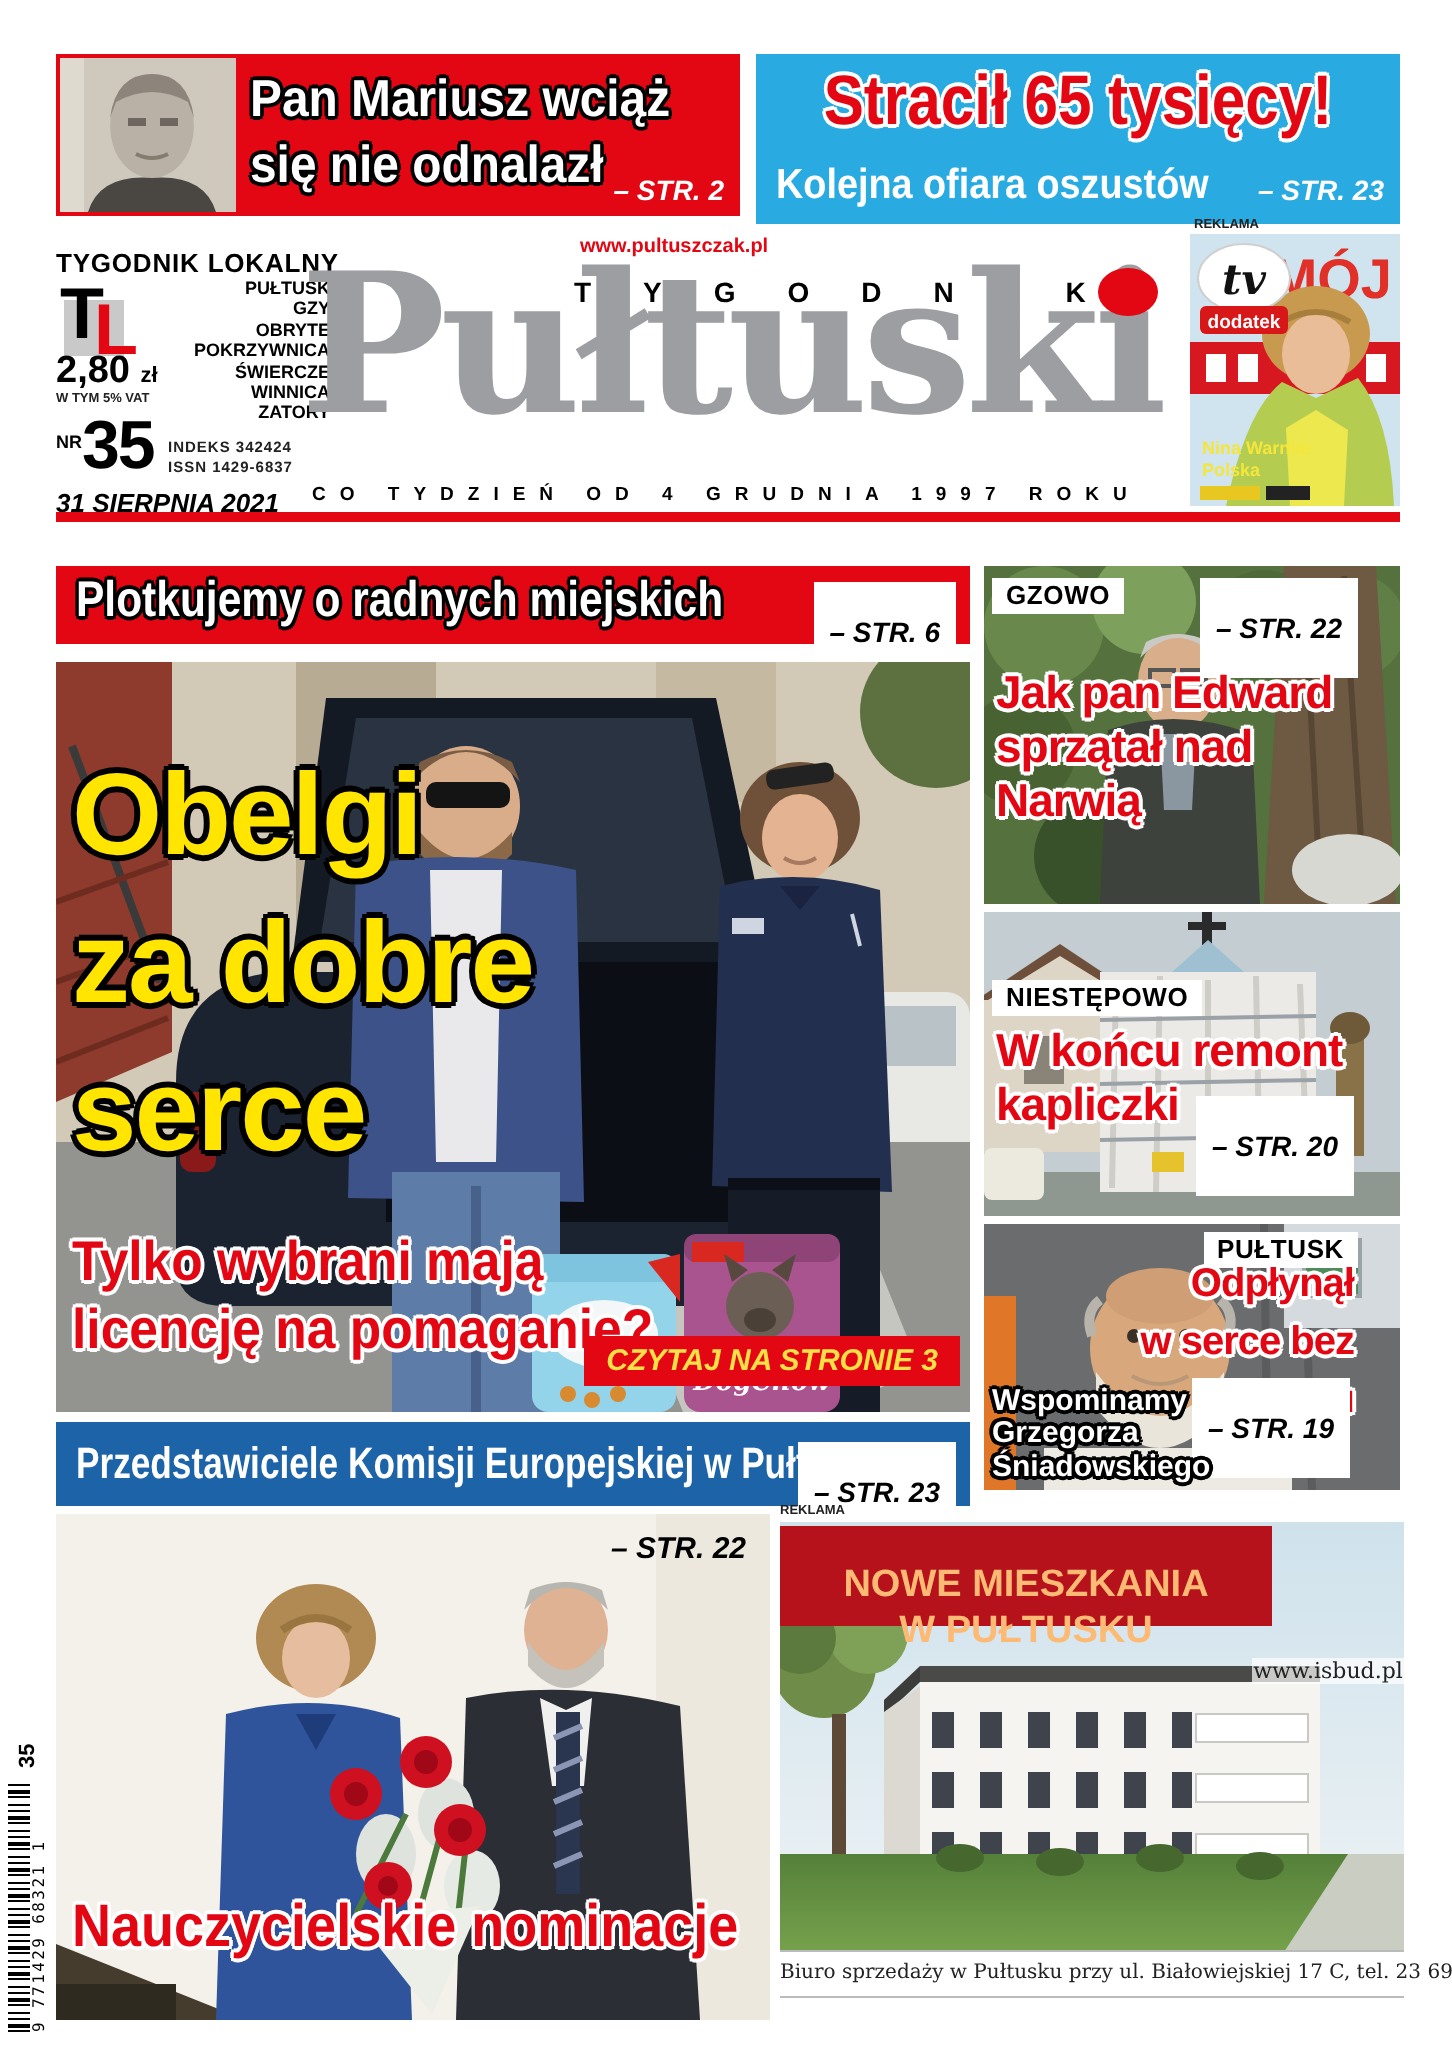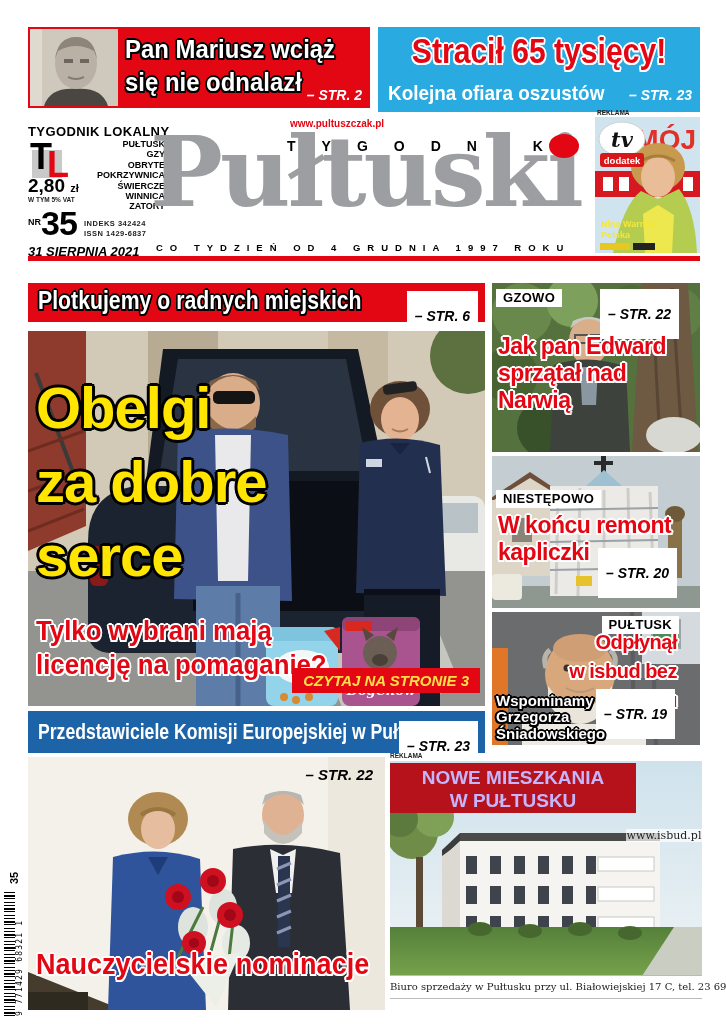--- a/index.html
+++ b/index.html
@@ -64,21 +64,21 @@
   .eu{left:28px;top:711px;width:457px;height:42px;background:#1c63a8;}
   .eu .t{position:absolute;left:10px;top:8px;font-weight:bold;font-size:22px;color:#fff;white-space:nowrap;transform:scaleX(.8);transform-origin:left top;}
   
   .teach{left:28px;top:757px;width:357px;height:253px;background:#f2efe8;}
   .teach .ref{position:absolute;right:12px;top:9px;font-weight:bold;font-style:italic;font-size:15px;color:#000;}
   .teach .hl{position:absolute;left:8px;top:190px;font-weight:bold;font-size:30px;color:#e30613;white-space:nowrap;transform:scaleX(.9);transform-origin:left top;}
   
   .rek2{left:390px;top:752px;font-weight:bold;font-size:6.5px;color:#222;}
   .had{left:390px;top:761px;width:312px;height:238px;background:#fff;}
   .had svg.bld{position:absolute;left:0;top:0;}
-  .had .ban{position:absolute;left:0;top:2px;width:246px;height:50px;background:#b5121b;color:#c4b5fd;text-align:center;font-weight:bold;font-size:19px;line-height:23px;padding-top:3px;box-sizing:border-box;}
+  .had .ban{position:absolute;left:0;top:2px;width:246px;height:50px;background:#b5121b;color:#fdba74;text-align:center;font-weight:bold;font-size:19px;line-height:23px;padding-top:18px;box-sizing:border-box;}
   .had .logo{position:absolute;right:0;top:2px;width:64px;height:64px;background:#fff;}
   .had .isite{position:absolute;right:0;top:68px;width:76px;text-align:center;font-family:"DejaVu Serif",serif;font-size:11px;color:#222;background:rgba(255,255,255,.7);}
   .had .contact{position:absolute;left:0;bottom:0;width:312px;height:24px;background:#fff;border-top:1px solid #bbb;border-bottom:1px solid #bbb;box-sizing:border-box;font-family:"DejaVu Serif",serif;font-size:10px;line-height:22px;text-align:center;color:#222;white-space:nowrap;}
   
   .barcode{left:3px;top:1016px;width:162px;height:22px;display:flex;gap:6px;align-items:center;transform:rotate(-90deg);transform-origin:0 0;background:#fff;}
   .barcode .main{display:flex;flex-direction:column;}
   .barcode .bars{width:126px;height:11px;background:repeating-linear-gradient(to right,#000 0 1px,#fff 1px 2px,#000 2px 4px,#fff 4px 6px,#000 6px 7px,#fff 7px 9px,#000 9px 10px,#fff 10px 13px);}
   .barcode .digits{font-family:"DejaVu Sans Mono",monospace;font-size:8px;letter-spacing:1.2px;white-space:nowrap;}
   .barcode .iss{font-weight:bold;font-size:11px;}
 </style>
@@ -312,21 +312,21 @@
       <ellipse cx="88" cy="36" rx="27" ry="14" fill="#cf9e74"></ellipse>
       <path d="M54,56 Q50,44 58,38 M122,56 Q126,44 118,38" stroke="#b8b4ac" stroke-width="5" fill="none"></path>
       <path d="M56,74 Q88,118 120,74 L120,92 Q88,132 56,92 Z" fill="#e9e5da"></path>
       <path d="M74,76 Q88,84 102,76" stroke="#b89878" stroke-width="2" fill="none"></path>
       <circle cx="75" cy="56" r="3.5" fill="#3a3026"></circle>
         <circle cx="101" cy="56" r="3.5" fill="#3a3026"></circle>
     </svg>
     <div class="loc" style="right:4px;top:4px;">PUŁTUSK</div>
     <div class="shl ow" style="right:6px;top:16px;text-align:right;font-size:20px;line-height:29px;">
       <div>Odpłynął</div>
-      <div>w isbud bez</div>
+      <div>w serce bez</div>
       <div>powrotu</div>
     </div>
     <div class="chip" style="right:8px;bottom:6px;">– STR. 19</div>
     <div class="s3cap ob">
       <div>Wspominamy</div>
       <div>Grzegorza</div>
       <div>Śniadowskiego</div>
     </div>
   </div>
 

